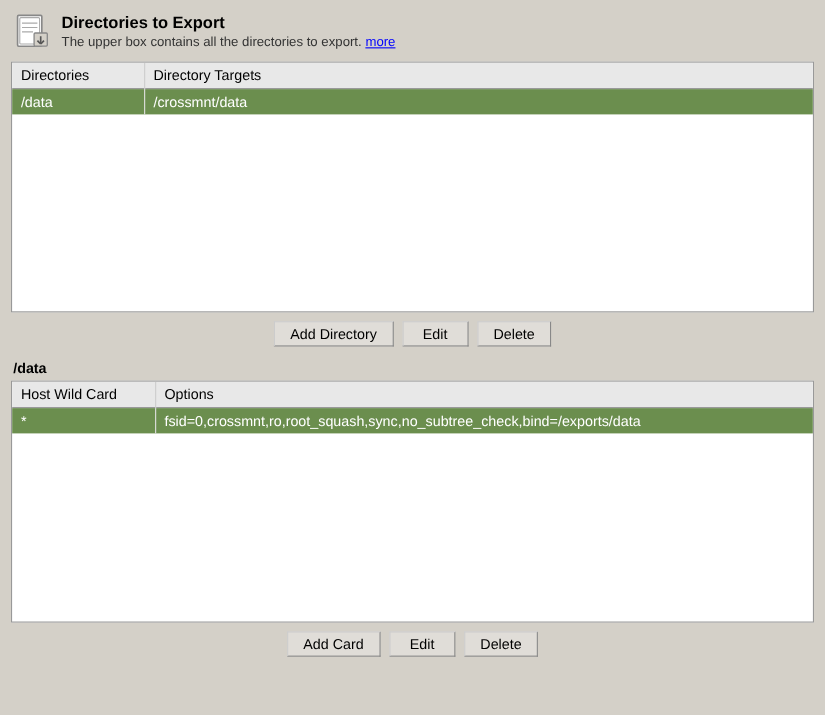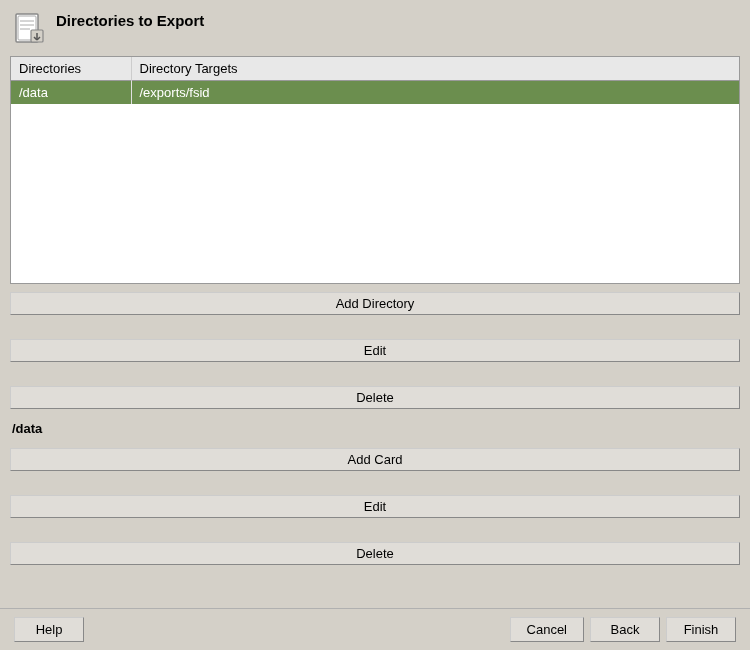--- a/index.html
+++ b/index.html
@@ -74,24 +74,23 @@
       font-size: 13px;
     }
     tbody tr td:last-child { border-right: none; }
     tbody tr.selected {
       background: #6b8e4e;
       color: #fff;
     }
     tbody tr.selected td { color: #fff; }
     .button-row {
       display: flex;
-      justify-content: flex-end;
-      gap: 24px;
+      justify-content: center;
+      gap: 8px;
       padding: 8px 0;
-      flex-direction: column;
     }
     .btn {
       padding: 3px 14px;
       background: #e0ddd8;
       border: 1px solid #888;
       border-top-color: #ccc;
       border-left-color: #ccc;
       cursor: pointer;
       font-size: 13px;
       min-width: 60px;
@@ -155,60 +154,72 @@
         <line x1="6" y1="13" x2="20" y2="13" stroke="#aaa" stroke-width="1"></line>
         <line x1="6" y1="17" x2="16" y2="17" stroke="#aaa" stroke-width="1"></line>
         <rect x="17" y="18" width="12" height="12" rx="1" fill="#d4d0c8" stroke="#888" stroke-width="1.2"></rect>
         <line x1="23" y1="21" x2="23" y2="27" stroke="#555" stroke-width="1.5"></line>
         <line x1="20" y1="25" x2="23" y2="28" stroke="#555" stroke-width="1.5"></line>
         <line x1="26" y1="25" x2="23" y2="28" stroke="#555" stroke-width="1.5"></line>
       </svg>
     </div>
     <div class="header-text">
       <h1>Directories to Export</h1>
+      <p>
+        <span>The upper box contains all the directories to export.</span>
+        <a>more</a>
+      </p>
     </div>
   </div>
 
   <div class="main-content">
 
     <div class="table-container">
       <table>
         <thead>
           <tr>
             <th style="width:120px">Directories</th>
             <th>Directory Targets</th>
           </tr>
         </thead>
         <tbody id="upper-tbody">
         <tr class="selected">
               <td>/data</td>
-              <td>/exports/fsid</td>
+              <td>/crossmnt/data</td>
             </tr>
           </tbody>
       </table>
     </div>
 
     <div class="button-row">
       <button class="btn">Add Directory</button>
       <button class="btn">Edit</button>
       <button class="btn">Delete</button>
     </div>
 
     <div class="section-label">/data</div>
 
+    <div class="lower-table-container">
+      <table>
+        <thead>
+          <tr>
+            <th class="host-col">Host Wild Card</th>
+            <th>Options</th>
+          </tr>
+        </thead>
+        <tbody id="lower-tbody">
+        <tr class="selected">
+              <td class="host-col">*</td>
+              <td>fsid=0,crossmnt,ro,root_squash,sync,no_subtree_check,bind=/exports/data</td>
+            </tr>
+          </tbody>
+      </table>
+    </div>
 
     <div class="button-row">
       <button class="btn">Add Card</button>
       <button class="btn">Edit</button>
       <button class="btn">Delete</button>
     </div>
 
   </div>
 
-  <div class="footer">
-    <button class="btn-footer">Help</button>
-    <div class="footer-right">
-      <button class="btn-footer">Cancel</button>
-      <button class="btn-footer">Back</button>
-      <button class="btn-footer">Finish</button>
-    </div>
-  </div>
 </div>
 
 </body></html>

